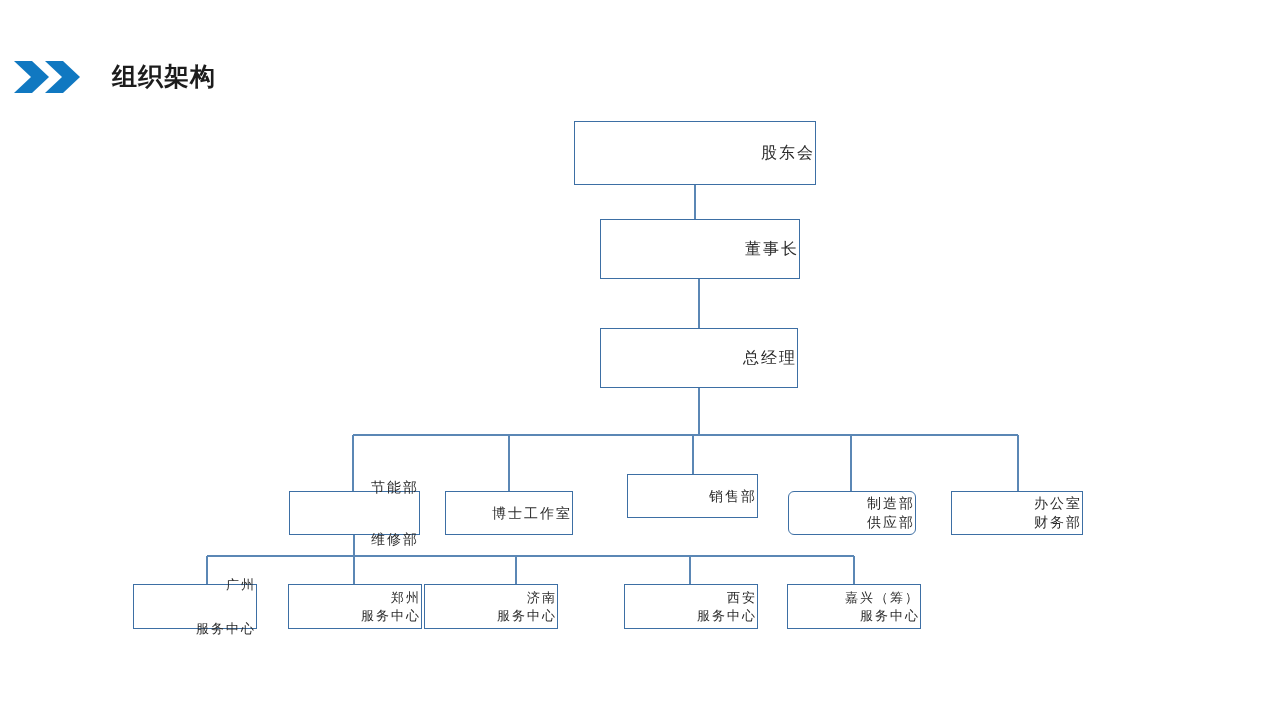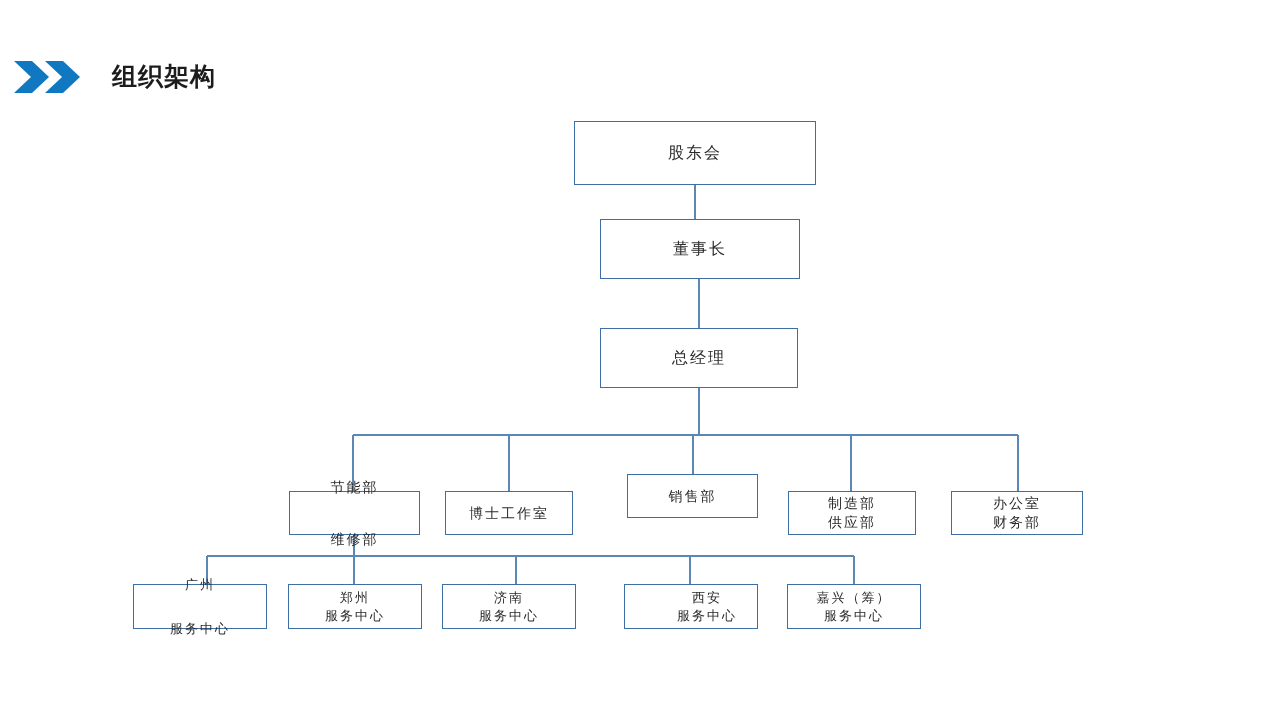--- a/index.html
+++ b/index.html
@@ -62,21 +62,21 @@
     pointer-events: none;
   }
 
   .node {
     position: absolute;
     box-sizing: border-box;
     border: 1px solid #3d6fa4;
     background: #ffffff;
     display: flex;
     flex-direction: column;
-    align-items: center;
+    align-items: flex-end;
     justify-content: center;
     color: #2b2b2b;
     text-align: center;
     z-index: 2;
   }
   .node .line1,
   .node .line2 {
     display: block;
     white-space: nowrap;
     letter-spacing: 2px;
@@ -143,37 +143,37 @@
         <div class="node tier-dept" style="left: 289px; top: 491px; width: 131px; height: 44px; border-color: rgb(61, 111, 164); background: rgb(255, 255, 255); gap: 33px;">
           <span class="line1">节能部</span>
           <span class="line2">维修部</span>
         </div>
         <div class="node tier-dept" style="left: 445px; top: 491px; width: 128px; height: 44px; border-color: rgb(61, 111, 164); background: rgb(255, 255, 255);">
           <span class="line1">博士工作室</span>
         </div>
         <div class="node tier-dept" style="left: 627px; top: 474px; width: 131px; height: 44px; border-color: rgb(61, 111, 164); background: rgb(255, 255, 255);">
           <span class="line1">销售部</span>
         </div>
-        <div class="node tier-dept" style="left: 788px; top: 491px; width: 128px; height: 44px; border-color: rgb(61, 111, 164); background: rgb(255, 255, 255);">
+        <div class="node tier-dept" style="left: 788px; top: 491px; width: 128px; height: 44px; border-color: rgb(61, 111, 164); background: rgb(255, 255, 255); border-radius: 6px;">
           <span class="line1">制造部</span>
           <span class="line2">供应部</span>
         </div>
         <div class="node tier-dept" style="left: 951px; top: 491px; width: 132px; height: 44px; border-color: rgb(61, 111, 164); background: rgb(255, 255, 255);">
           <span class="line1">办公室</span>
           <span class="line2">财务部</span>
         </div>
-        <div class="node tier-center" style="left: 133px; top: 584px; width: 134px; height: 45px; border-color: rgb(61, 111, 164); background: rgb(255, 255, 255); gap: 26px;">
+        <div class="node tier-center" style="left: 133px; top: 584px; width: 124px; height: 45px; border-color: rgb(61, 111, 164); background: rgb(255, 255, 255); gap: 26px;">
           <span class="line1">广州</span>
           <span class="line2">服务中心</span>
         </div>
         <div class="node tier-center" style="left: 288px; top: 584px; width: 134px; height: 45px; border-color: rgb(61, 111, 164); background: rgb(255, 255, 255);">
           <span class="line1">郑州</span>
           <span class="line2">服务中心</span>
         </div>
-        <div class="node tier-center" style="left: 442px; top: 584px; width: 134px; height: 45px; border-color: rgb(61, 111, 164); background: rgb(255, 255, 255);">
+        <div class="node tier-center" style="left: 424px; top: 584px; width: 134px; height: 45px; border-color: rgb(61, 111, 164); background: rgb(255, 255, 255);">
           <span class="line1">济南</span>
           <span class="line2">服务中心</span>
         </div>
         <div class="node tier-center" style="left: 624px; top: 584px; width: 134px; height: 45px; border-color: rgb(61, 111, 164); background: rgb(255, 255, 255); padding-left: 32px;">
           <span class="line1">西安</span>
           <span class="line2">服务中心</span>
         </div>
         <div class="node tier-center" style="left: 787px; top: 584px; width: 134px; height: 45px; border-color: rgb(61, 111, 164); background: rgb(255, 255, 255);">
           <span class="line1">嘉兴（筹）</span>
           <span class="line2">服务中心</span>

